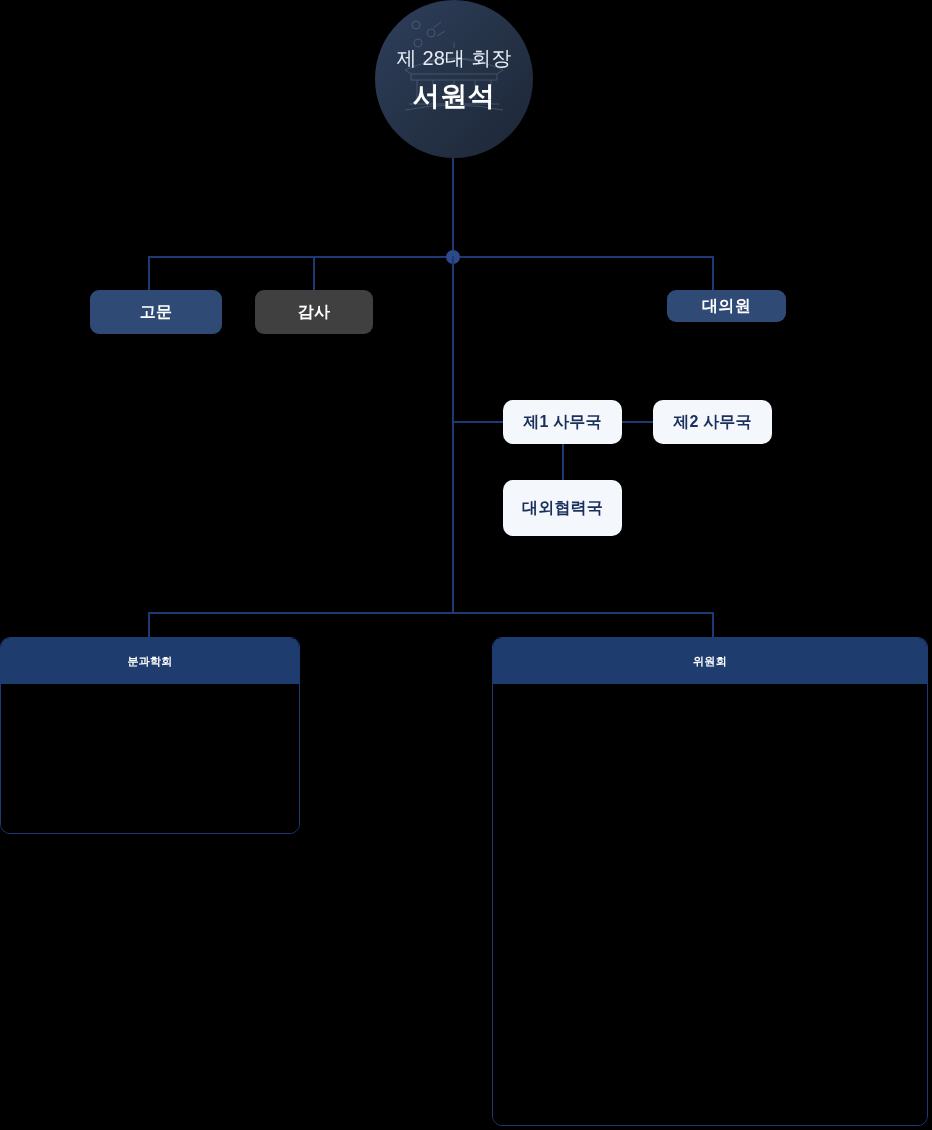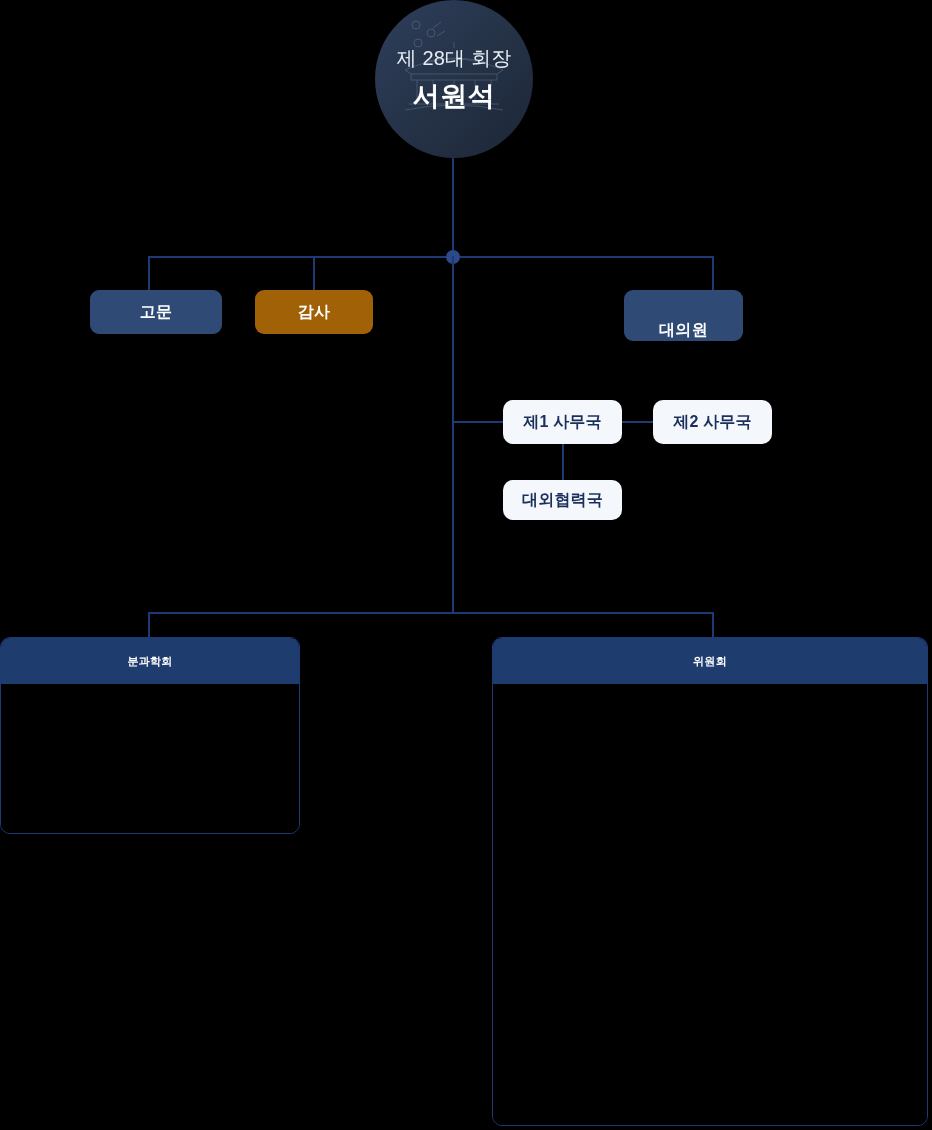--- a/index.html
+++ b/index.html
@@ -80,21 +80,21 @@
     display: flex;
     align-items: center;
     justify-content: center;
     border-radius: 9px;
     color: #ffffff;
     font-size: 16px;
     font-weight: bold;
     letter-spacing: 0.3px;
   }
   .pill.dark { background: #2e4a75; }
-  .pill.light { background: #a16207; }
+  .pill.light { background: #404040; }
 
   
   .pill-white {
     position: absolute;
     display: flex;
     align-items: center;
     justify-content: center;
     border-radius: 10px;
     background: #f4f7fc;
     color: #1a2f5c;
@@ -162,41 +162,41 @@
   <div class="line v" style="left:712px; top:256px; height:34px;"></div>
 
   <div class="pill dark" style="left:90px; top:290px; width:132px; height:44px;">
     <span>고문</span>
   </div>
 
   <div class="pill light" style="left:255px; top:290px; width:118px; height:44px;">
     <span>감사</span>
   </div>
 
-  <div class="pill dark" style="left:624px; top:290px; width:119px; height:51px;align-items:flex-end;">
+  <div class="pill dark" style="left:667px; top:290px; width:119px; height:32px;">
     <span>대의원</span>
   </div>
 
   <div class="line v" style="left:452px; top:256px; height:357px;"></div>
 
   <div class="line h" style="left:452px; top:421px; width:61px;"></div>
 
   <div class="pill-white" style="left:503px; top:400px; width:119px; height:44px;">
     <span>제1 사무국</span>
   </div>
 
   <div class="line h" style="left:622px; top:421px; width:31px;"></div>
 
   <div class="pill-white" style="left:653px; top:400px; width:119px; height:44px;">
     <span>제2 사무국</span>
   </div>
 
   <div class="line v" style="left:562px; top:444px; width:2px; height:36px;"></div>
 
-  <div class="pill-white" style="left:503px; top:480px; width:119px; height:40px;">
+  <div class="pill-white" style="left:503px; top:480px; width:119px; height:56px;">
     <span>대외협력국</span>
   </div>
 
   <div class="line h" style="left:148px; top:612px; width:566px;"></div>
   <div class="line v" style="left:148px; top:612px; height:26px;"></div>
   <div class="line v" style="left:712px; top:612px; height:26px;"></div>
 
   <div class="panel" style="left:0px; top:637px; width:300px; height:197px;">
     <div class="panel-header">
       <span>분과학회</span>

